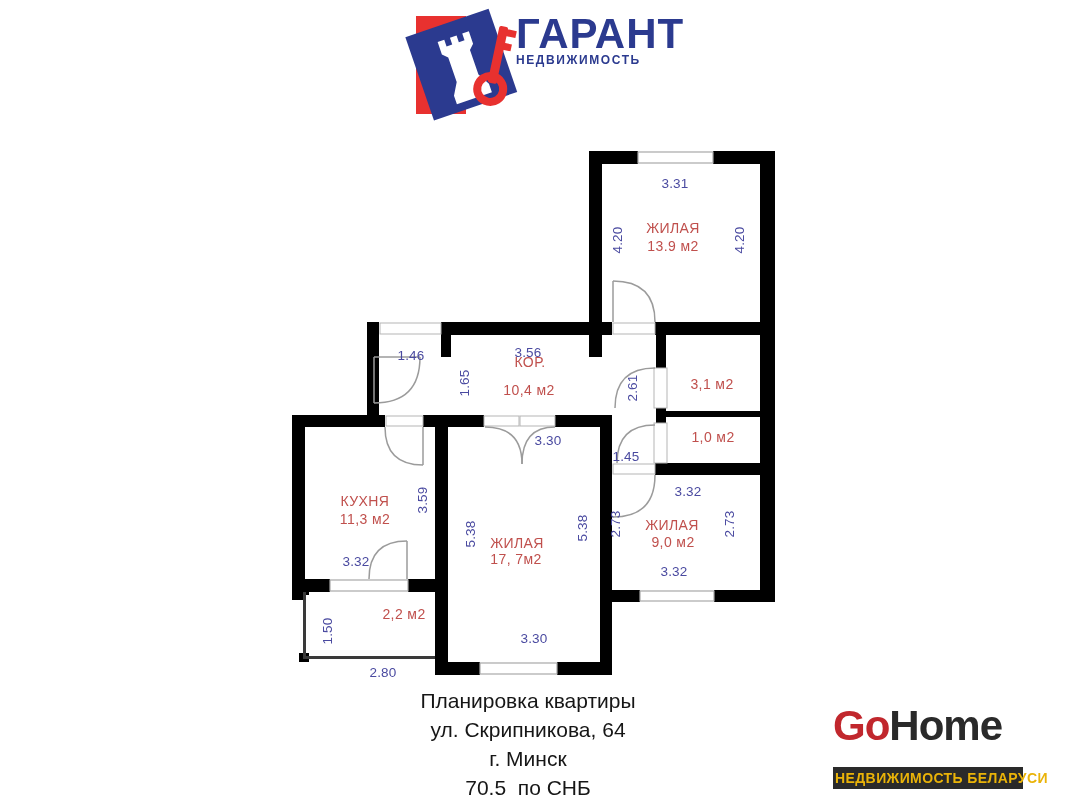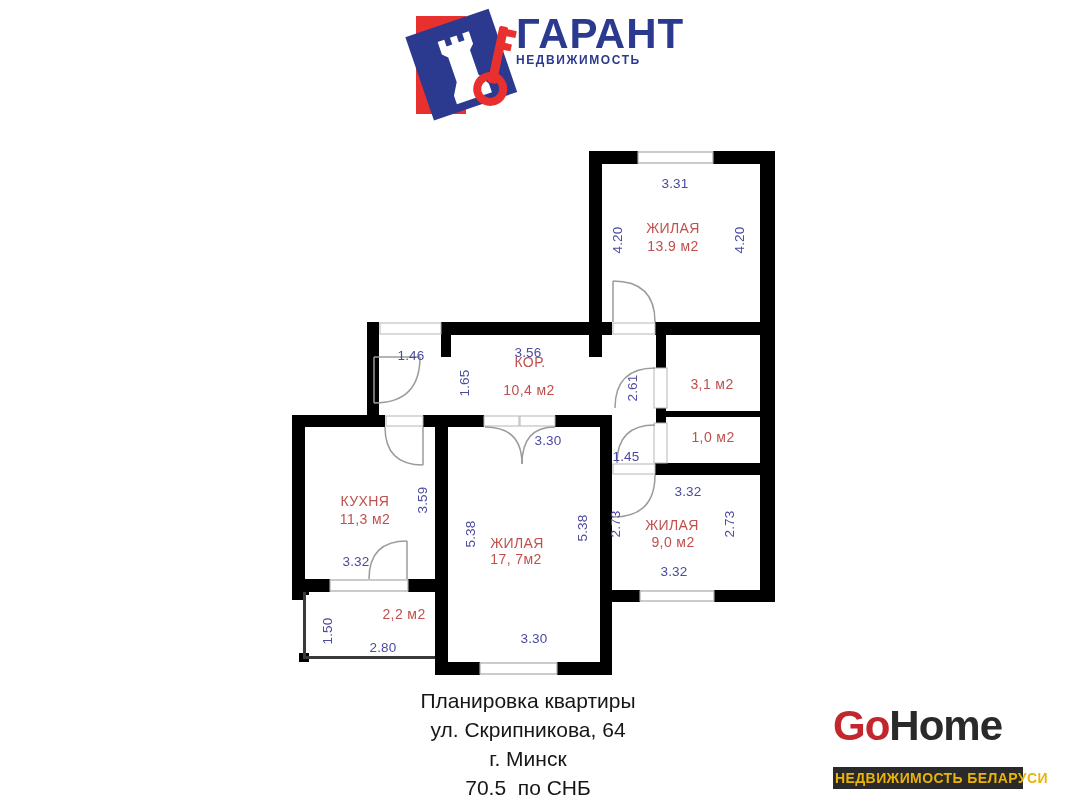--- a/index.html
+++ b/index.html
@@ -162,21 +162,21 @@
 
   <div class="dim" style="left:688px;top:491px">3.32</div>
   <div class="dim v" style="left:615px;top:524px">2.73</div>
   <div class="dim v" style="left:729px;top:524px">2.73</div>
   <div class="rlabel" style="left:672px;top:525px">ЖИЛАЯ</div>
   <div class="rlabel" style="left:673px;top:542px">9,0 м2</div>
   <div class="dim" style="left:674px;top:571px">3.32</div>
 
   <div class="rlabel" style="left:404px;top:614px">2,2 м2</div>
   <div class="dim v" style="left:327px;top:631px">1.50</div>
-  <div class="dim" style="left:383px;top:647px">2.80</div>
+  <div class="dim" style="left:383px;top:672px">2.80</div>
 
   <div class="caption">
     <div>Планировка квартиры</div>
     <div>ул. Скрипникова, 64</div>
     <div>г. Минск</div>
     <div>70.5  по СНБ</div>
   </div>
 
   <div class="gohome">
     <div class="gohome-word">

